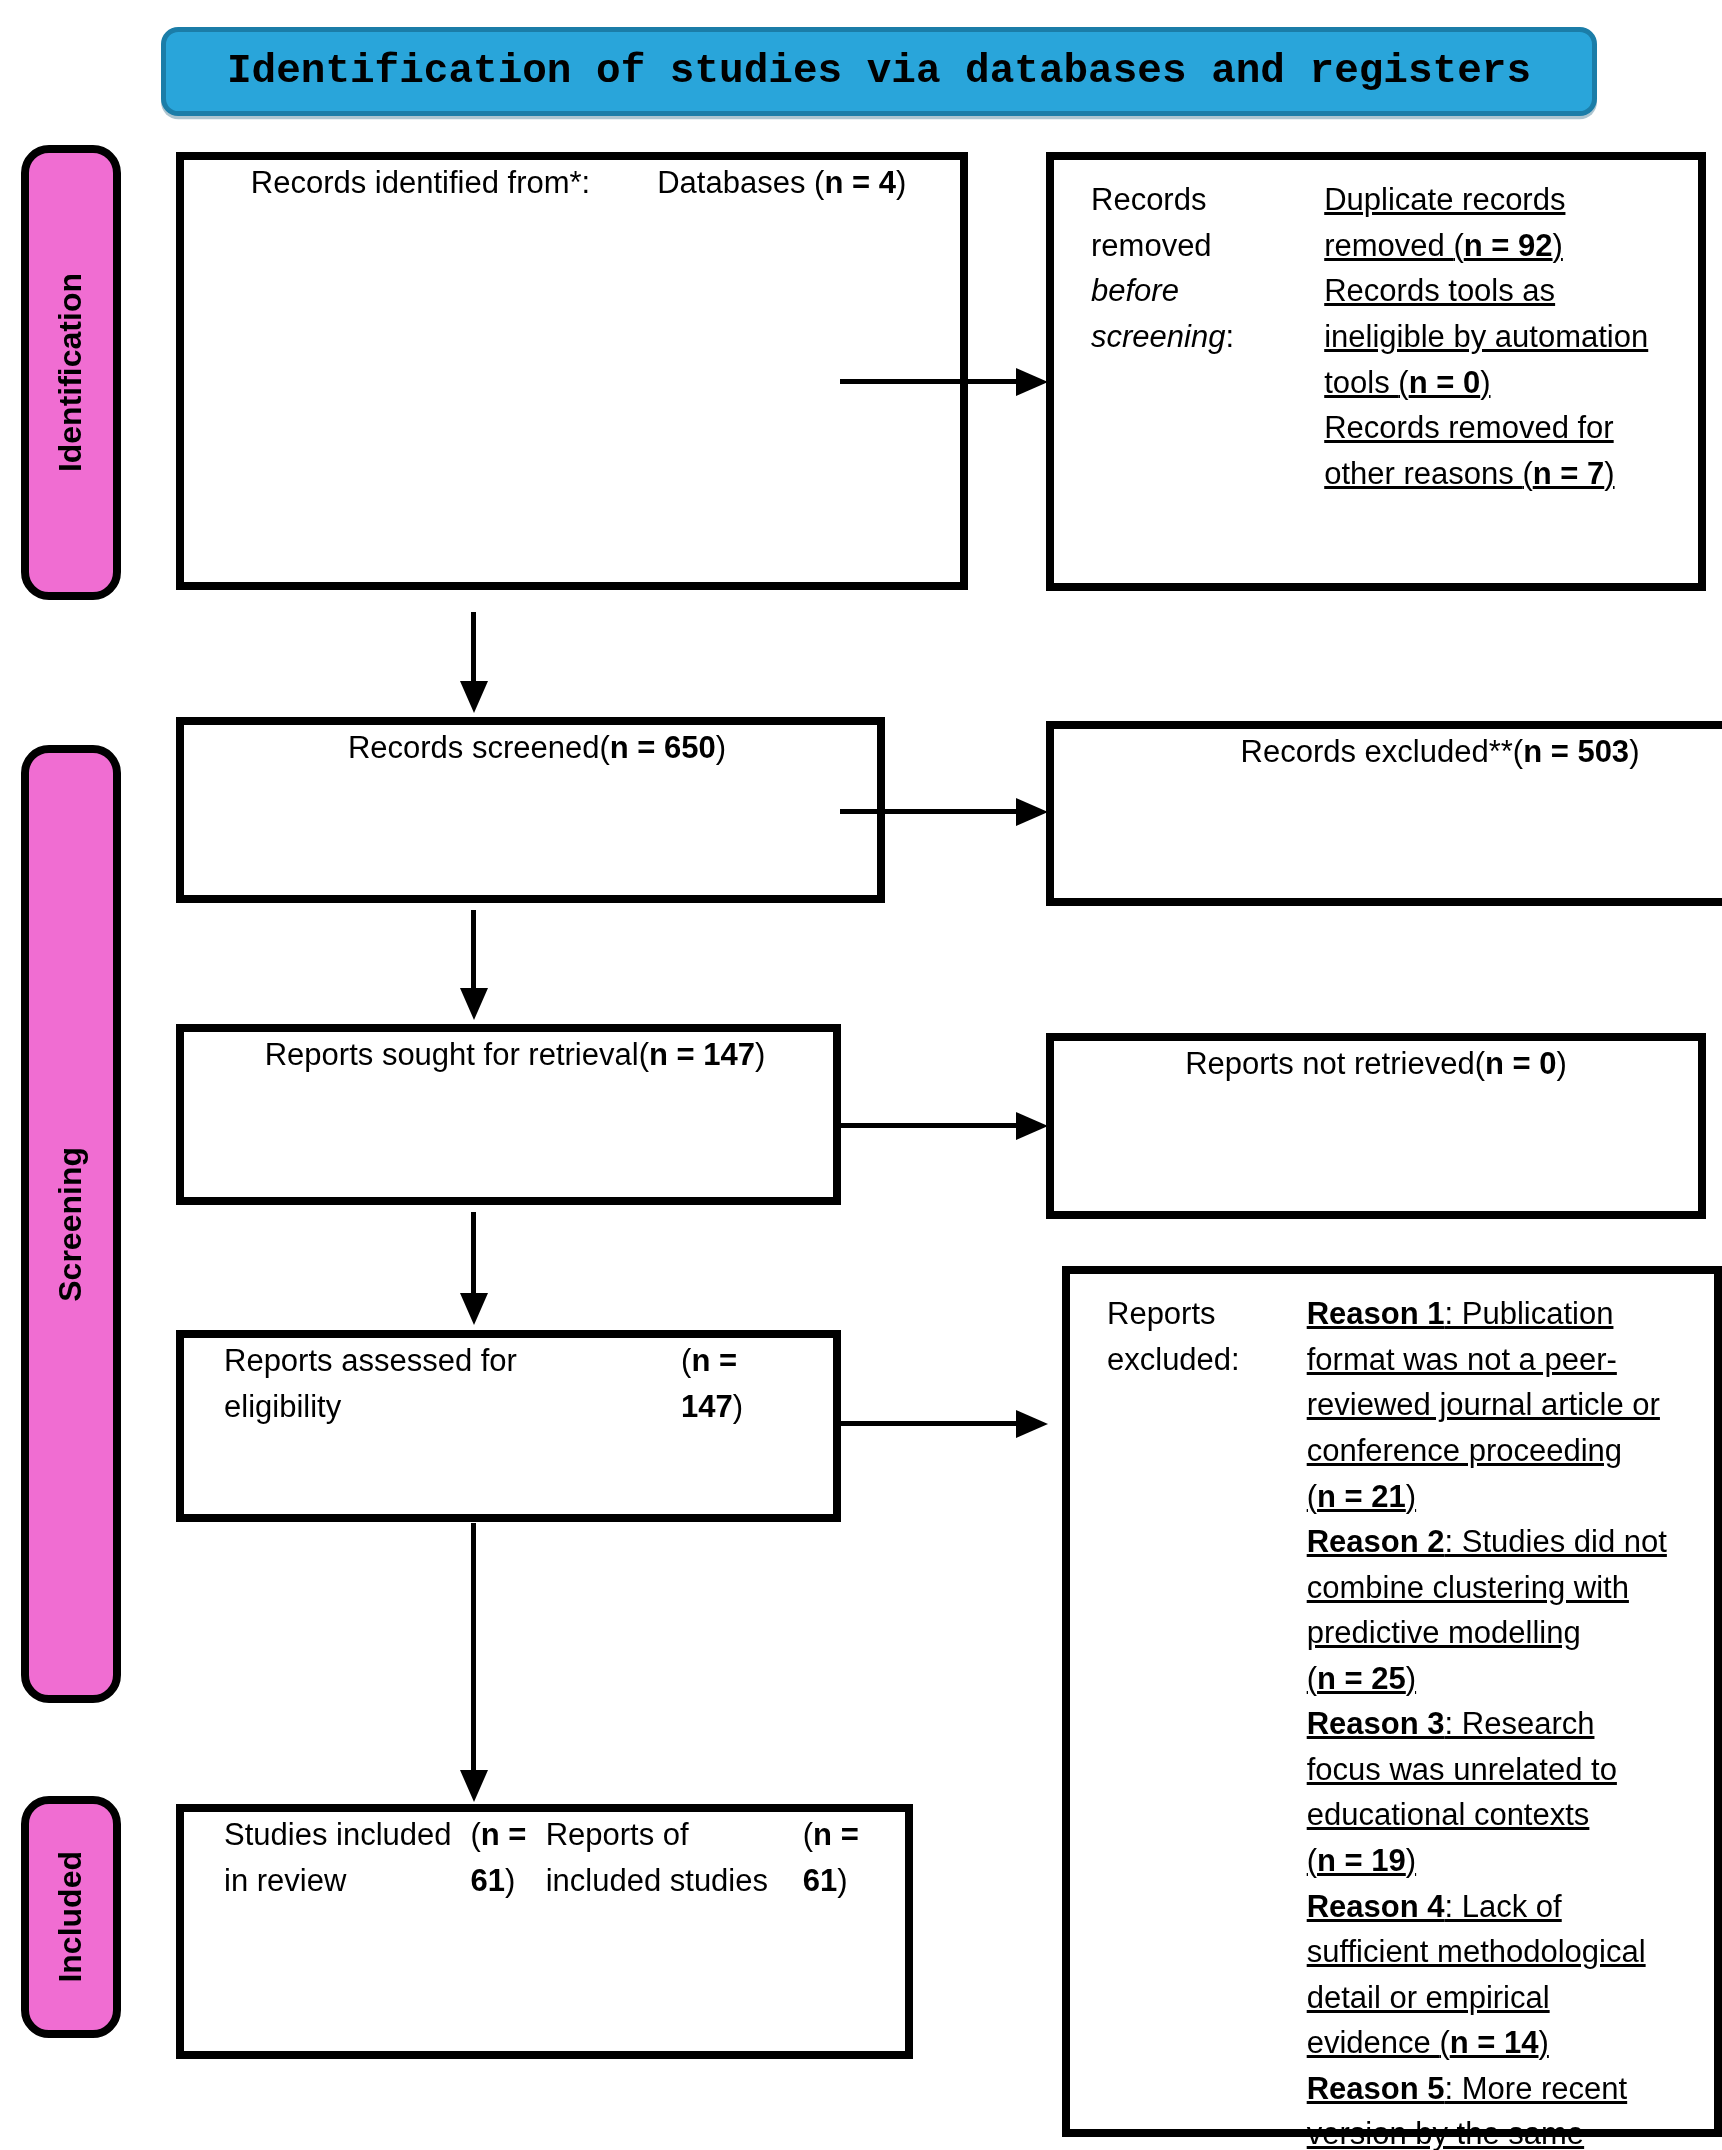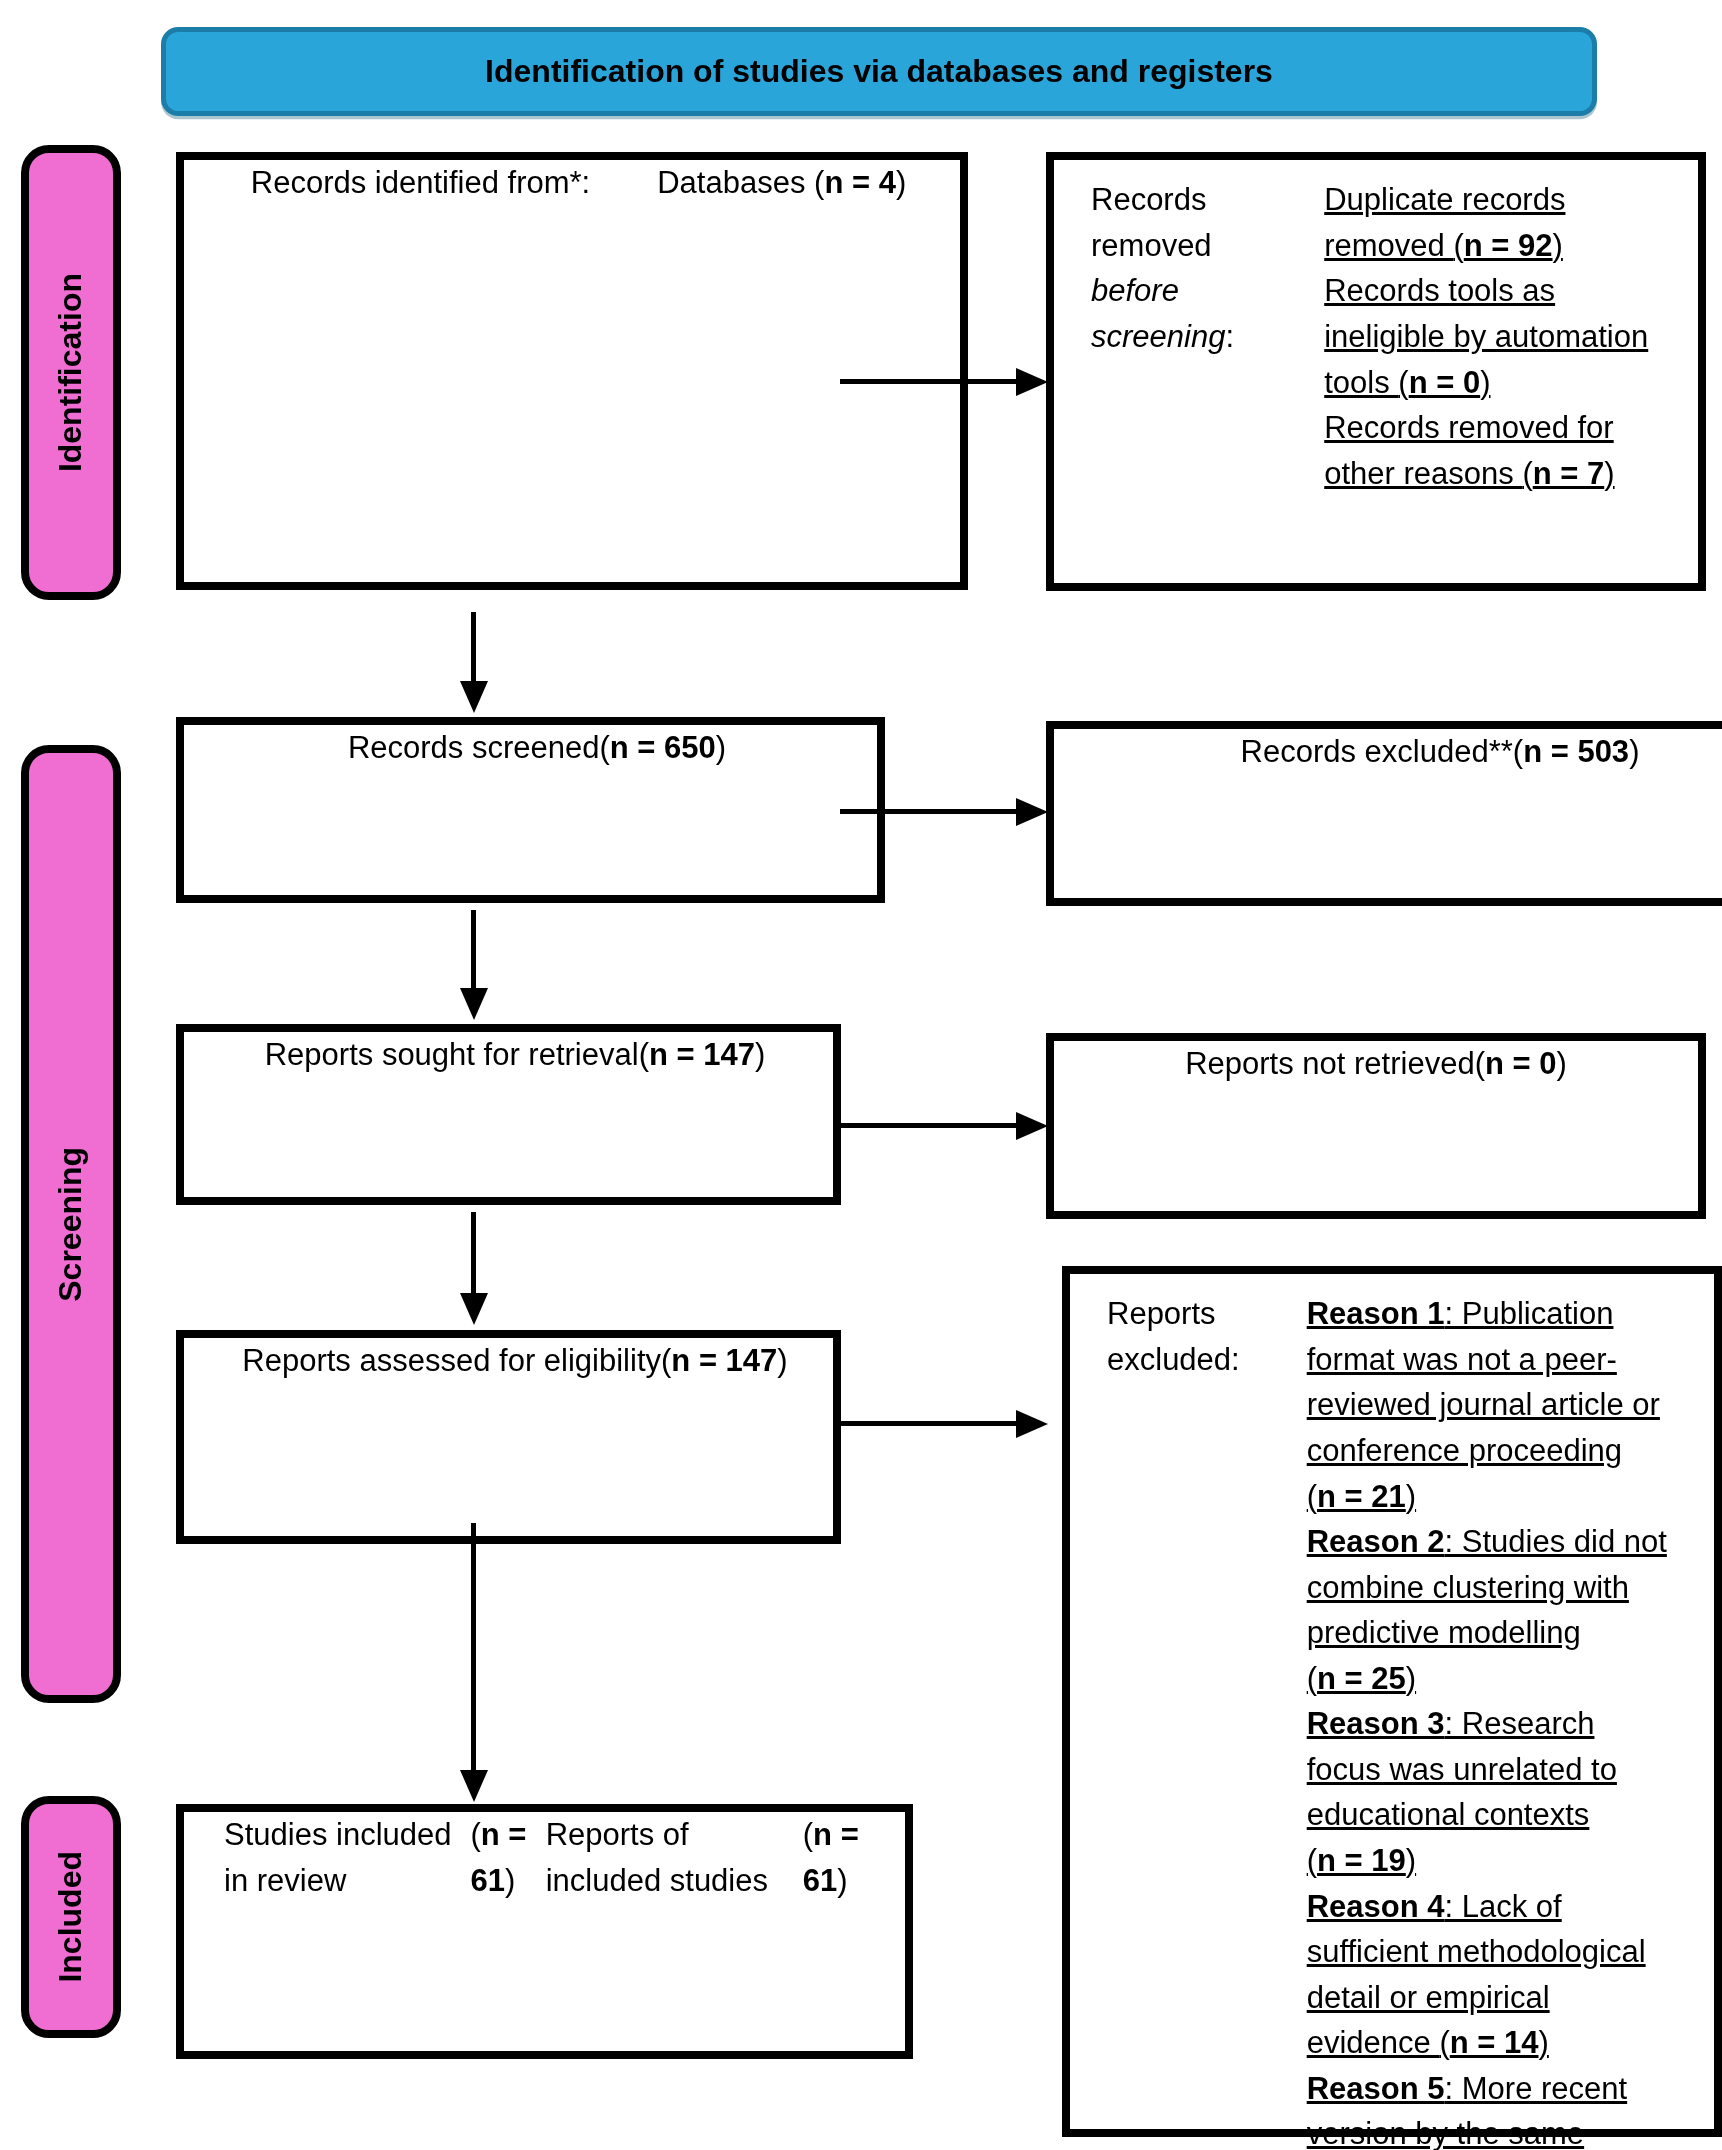--- a/index.html
+++ b/index.html
@@ -8,21 +8,21 @@
     position:relative; width:1723px; height:2151px; background:#ffffff;
     color:#000; font-size:31px; line-height:1.47;
   }
   
   .banner {
     position:absolute; left:161px; top:27px; width:1436px; height:89px;
     background:#29A5DA; border:5.3px solid #1B7DA8; border-radius:17.3px;
     display:flex; align-items:center; justify-content:center;
     box-shadow:0 3.3px 0 rgba(20,90,120,0.35);
   }
-  .banner span { font-weight:bold; font-size:32px; }
+  .banner span { font-weight:bold; font-size:41px;font-family:Liberation Mono, monospace; }
   
   .stage {
     position:absolute; left:21px; width:100px;
     background:#F06DD2; border:8.6px solid #000; border-radius:28px;
     display:flex; align-items:center; justify-content:center;
   }
   .stage .vtext {
     writing-mode:vertical-rl; transform:rotate(180deg);
     font-weight:bold; font-size:32px; white-space:nowrap;
   }
@@ -34,21 +34,21 @@
     position:absolute; background:#fff; border:8px solid #000;
     display:flex; flex-direction:row;
   }
   .v-center { justify-content:center; }
   .v-top    { justify-content:flex-start; }
   .pad-left  { padding-left:40px; padding-right:27px; }
   .pad-right { padding-left:37px; padding-right:37px; }
   .box-identified   { left:176px;  top:152px;  width:792px; height:438px; }
   .box-screened     { left:176px;  top:717px; width:709px; height:186px;text-align:center; }
   .box-sought       { left:176px;  top:1024px; width:665px; height:181px; }
-  .box-assessed     { left:176px;  top:1330px; width:665px; height:214px; }
+  .box-assessed     { left:176px;  top:1330px; width:665px; height:192px;gap:44px; }
   .box-included     { left:176px;  top:1804px; width:737px; height:255px; }
   .rbox-removed     { left:1046px; top:152px;  width:660px; height:439px; padding-top:17.3px; }
   .rbox-excluded    { left:1046px; top:721px; width:788px; height:185px; }
   .rbox-notretrieved{ left:1046px; top:1033px; width:660px; height:186px; }
   .rbox-reasons     { left:1046px; top:1266px; width:660px; height:871px; padding-top:17.3px; padding-right:40px;margin-left:16px; }
   .indent { padding-left:67px; }
   .rm-item, .reason { margin-left:63px;text-decoration:underline; }
   .reason { margin-left:67px; }
   .nowrap { white-space:nowrap; }
   em { font-style:italic; }

